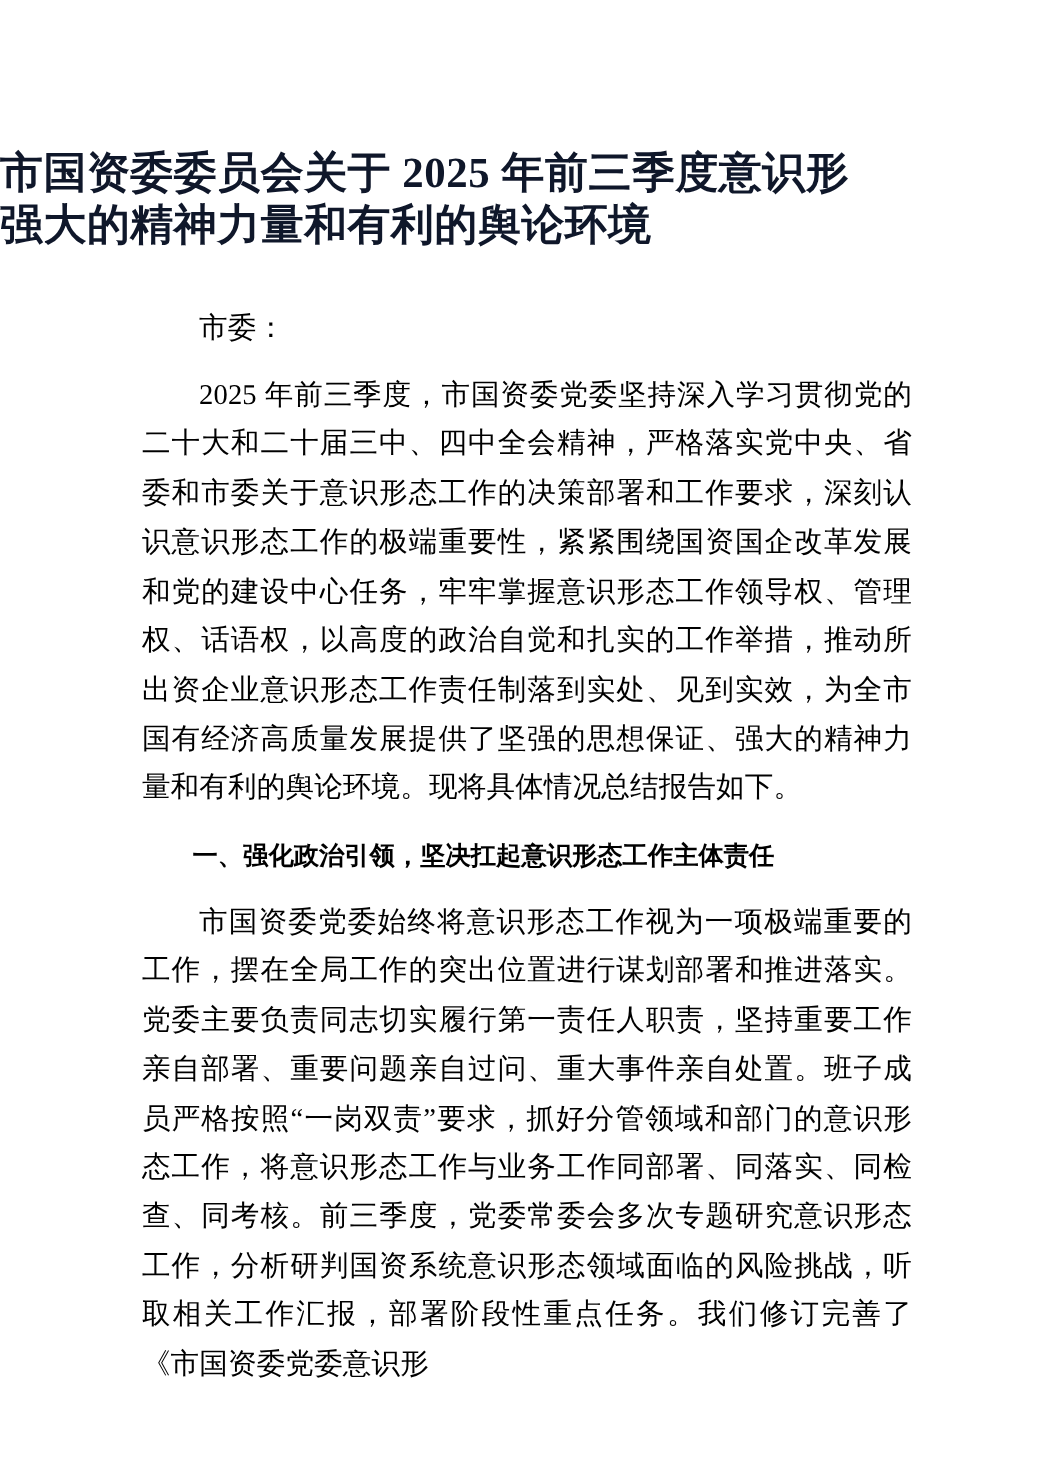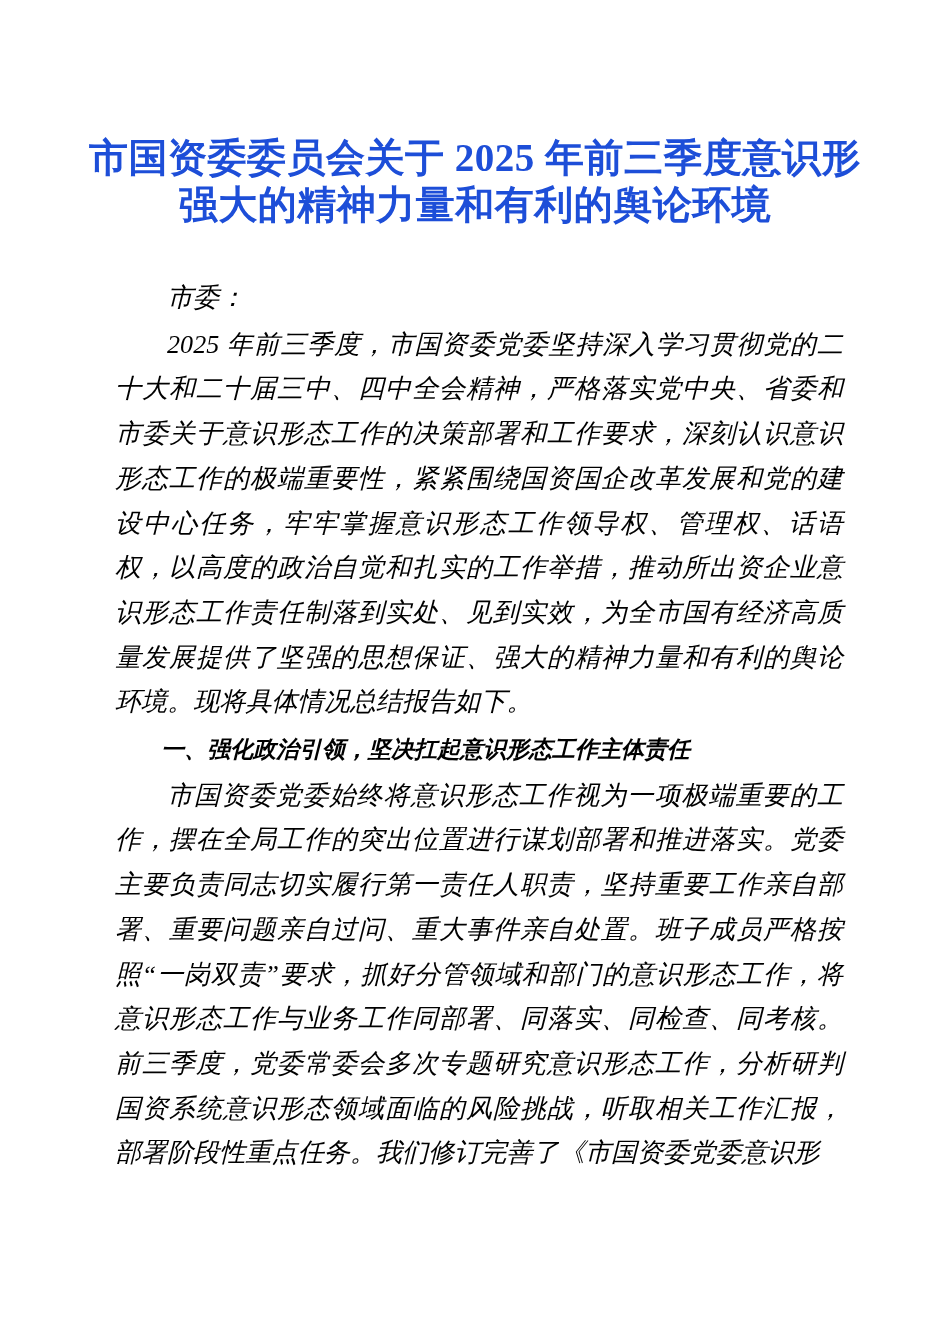--- a/index.html
+++ b/index.html
@@ -12,45 +12,44 @@
     width: 950px;
     height: 1344px;
     background: #ffffff;
     overflow: hidden;
     color: #000000;
     font-family: "Liberation Serif", serif;
   }
   .doc-title {
     margin: 134px 0 0 0;
     padding: 0;
-    text-align: center;
+    text-align: left;
     font-family: "Liberation Serif", serif;
     font-weight: bold;
     font-size: 39px;
     line-height: 47px;
-    color: #1d4ed8;
+    color: #0f172a;
     letter-spacing: 0.5px;
   }
   .doc-body {
     margin: 48px auto 0 auto;
     width: 732px;
     margin-left: 113px;
     font-size: 26px;
     line-height: 44.7px;
     color: #000000;
   }
   .doc-body p {
-    margin: 2px;
+    margin: 16px;
     padding: 0;
     text-indent: 2em;
     text-align: justify;
     text-justify: inter-ideograph;
     word-break: break-all;
     letter-spacing: 0.1px;
-    font-style: italic;
   }
   .doc-body p.section-heading {
     font-family: "Liberation Sans", sans-serif;
     font-weight: bold;
     font-size: 23px;
     text-align: left;
     letter-spacing: 0;
   }
 </style>
 </head>

